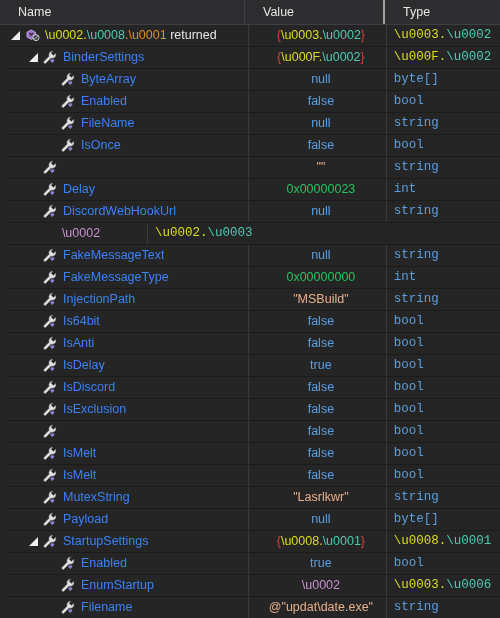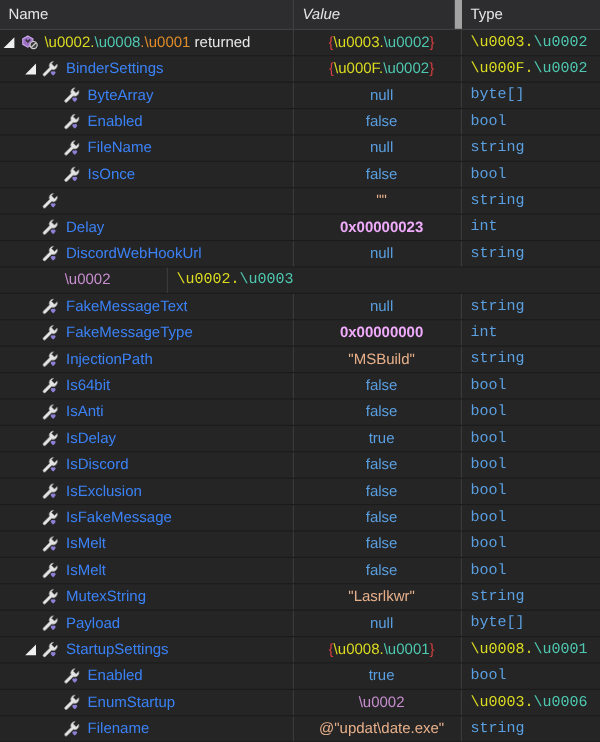--- a/index.html
+++ b/index.html
@@ -31,35 +31,36 @@
     display: flex;
     height: 24px;
     min-height: 24px;
     background: #2d2d30;
     border-bottom: 1px solid #3f3f41;
     align-items: center;
   }
   .header .hcell {
     color: #e6e6e6;
     font-size: 12.5px;
-    padding-left: 7px;
+    padding-left: 18px;
     height: 24px;
     line-height: 24px;
     box-sizing: border-box;
     overflow: hidden;
     white-space: nowrap;
   }
   .header .hcell.name { width: 245px; border-right: 1px solid #3f3f41; }
-  .header .hcell.value { width: 140px; border-right: 6px solid #a3a3a3; font-style: italic; }
+  .header .hcell.value { width: 140px; border-right: 2px solid #a3a3a3; }
   .header .hcell.type { width: 115px; }
 
   
   .rows {
     flex: 1 1 auto;
     overflow: hidden;
+    margin-left: 8px;
   }
   .row {
     display: flex;
     height: 22px;
     box-sizing: border-box;
     border-bottom: 1px solid #1b1b1c;
     background: #252526;
   }
   .cell {
     height: 21px;
@@ -121,21 +122,21 @@
 
   
   .c-prop   { color: #3b82f6; }   
   .c-white  { color: #e8e8e8; }
   .c-yellow { color: #dcdc20; }
   .c-teal   { color: #4ec9b0; }
   .c-orange { color: #e08c28; }
   .c-red    { color: #d43f3f; }
   .c-blue   { color: #5a9fe0; }
   .c-string { color: #e8b08a; }
-  .c-hex    { color: #f0abfc; font-weight: bold; }
+  .c-hex    { color: #22c55e; }
   .c-enum   { color: #c98fd0; }
 </style>
 </head>
 <body>
 
 <div class="grid">
 
   <div class="header">
     <div class="hcell name">Name</div>
     <div class="hcell value">Value</div>
@@ -406,21 +407,20 @@
       <div class="row">
         <div class="cell name">
           <span class="indent" style="width: 18px;"></span>
           <span class="exp"></span>
           <span class="icon">
             <svg width="17" height="15" viewBox="0 0 17 15">
               <path d="M10.6 1.2 a3.6 3.6 0 0 0 -3.4 5.0 L2.0 11.4 a1.3 1.3 0 0 0 1.8 1.8 l5.2 -5.2 a3.6 3.6 0 0 0 4.6 -4.6 L11.4 5.6 L9.0 3.2 Z" fill="#e4e4e4" stroke="#8a8a8a" stroke-width="0.6"></path>
               <path d="M8.3 10.1 a1.45 1.45 0 0 1 2.0 -0.55 a1.45 1.45 0 0 1 2.0 0.55 c0.4 0.9 -0.9 2.1 -2.0 2.9 c-1.1 -0.8 -2.4 -2.0 -2.0 -2.9 z" fill="#8f7fd4"></path>
             </svg>
           </span>
-          <span class="nm"><span class="c-prop">IsFakeMessage</span></span>
         </div>
         <div class="cell value"><span class="c-blue">false</span></div>
         <div class="cell type"><span class="c-blue">bool</span></div>
       </div>
       <div class="row">
         <div class="cell name">
           <span class="indent" style="width: 18px;"></span>
           <span class="exp"></span>
           <span class="icon">
             <svg width="17" height="15" viewBox="0 0 17 15">

